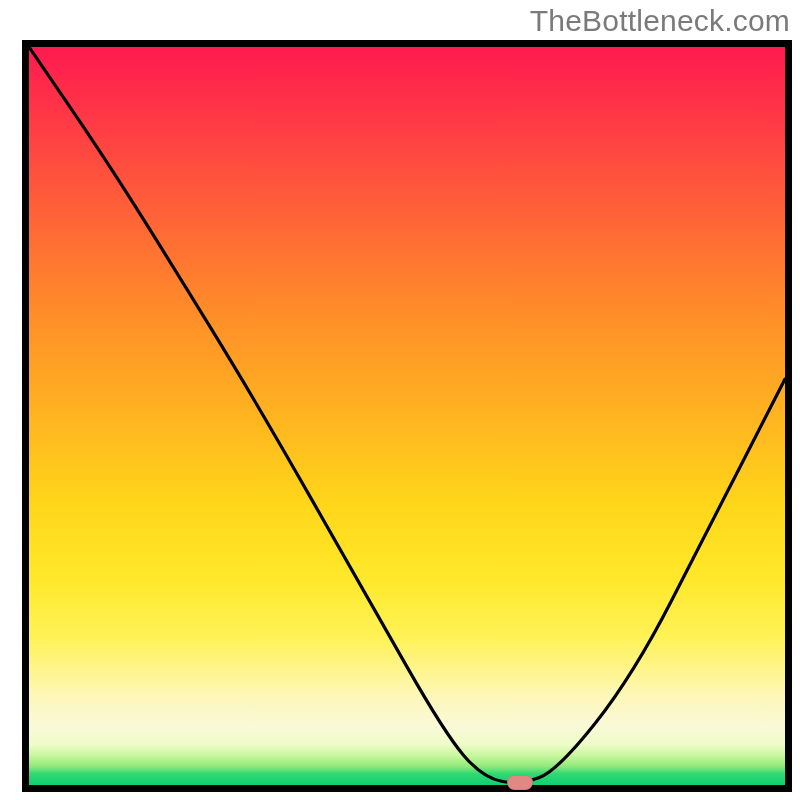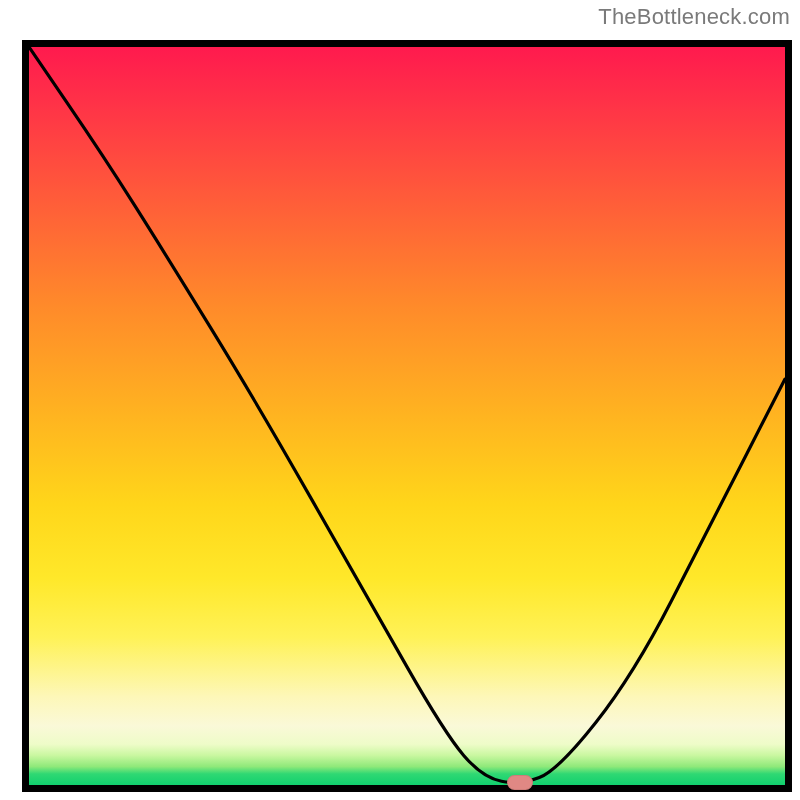--- a/index.html
+++ b/index.html
@@ -12,21 +12,21 @@
   }
   .wrap {
     position: relative;
     width: 800px;
     height: 800px;
   }
   .watermark {
     position: absolute;
     top: 4px;
     right: 10px;
-    font-size: 22px;
+    font-size: 30px;
     font-weight: 400;
     color: #7a7a7a;
     letter-spacing: 0.2px;
     z-index: 5;
   }
   .plot-outer {
     position: absolute;
     left: 15px;
     top: 33px;
     width: 770px;

